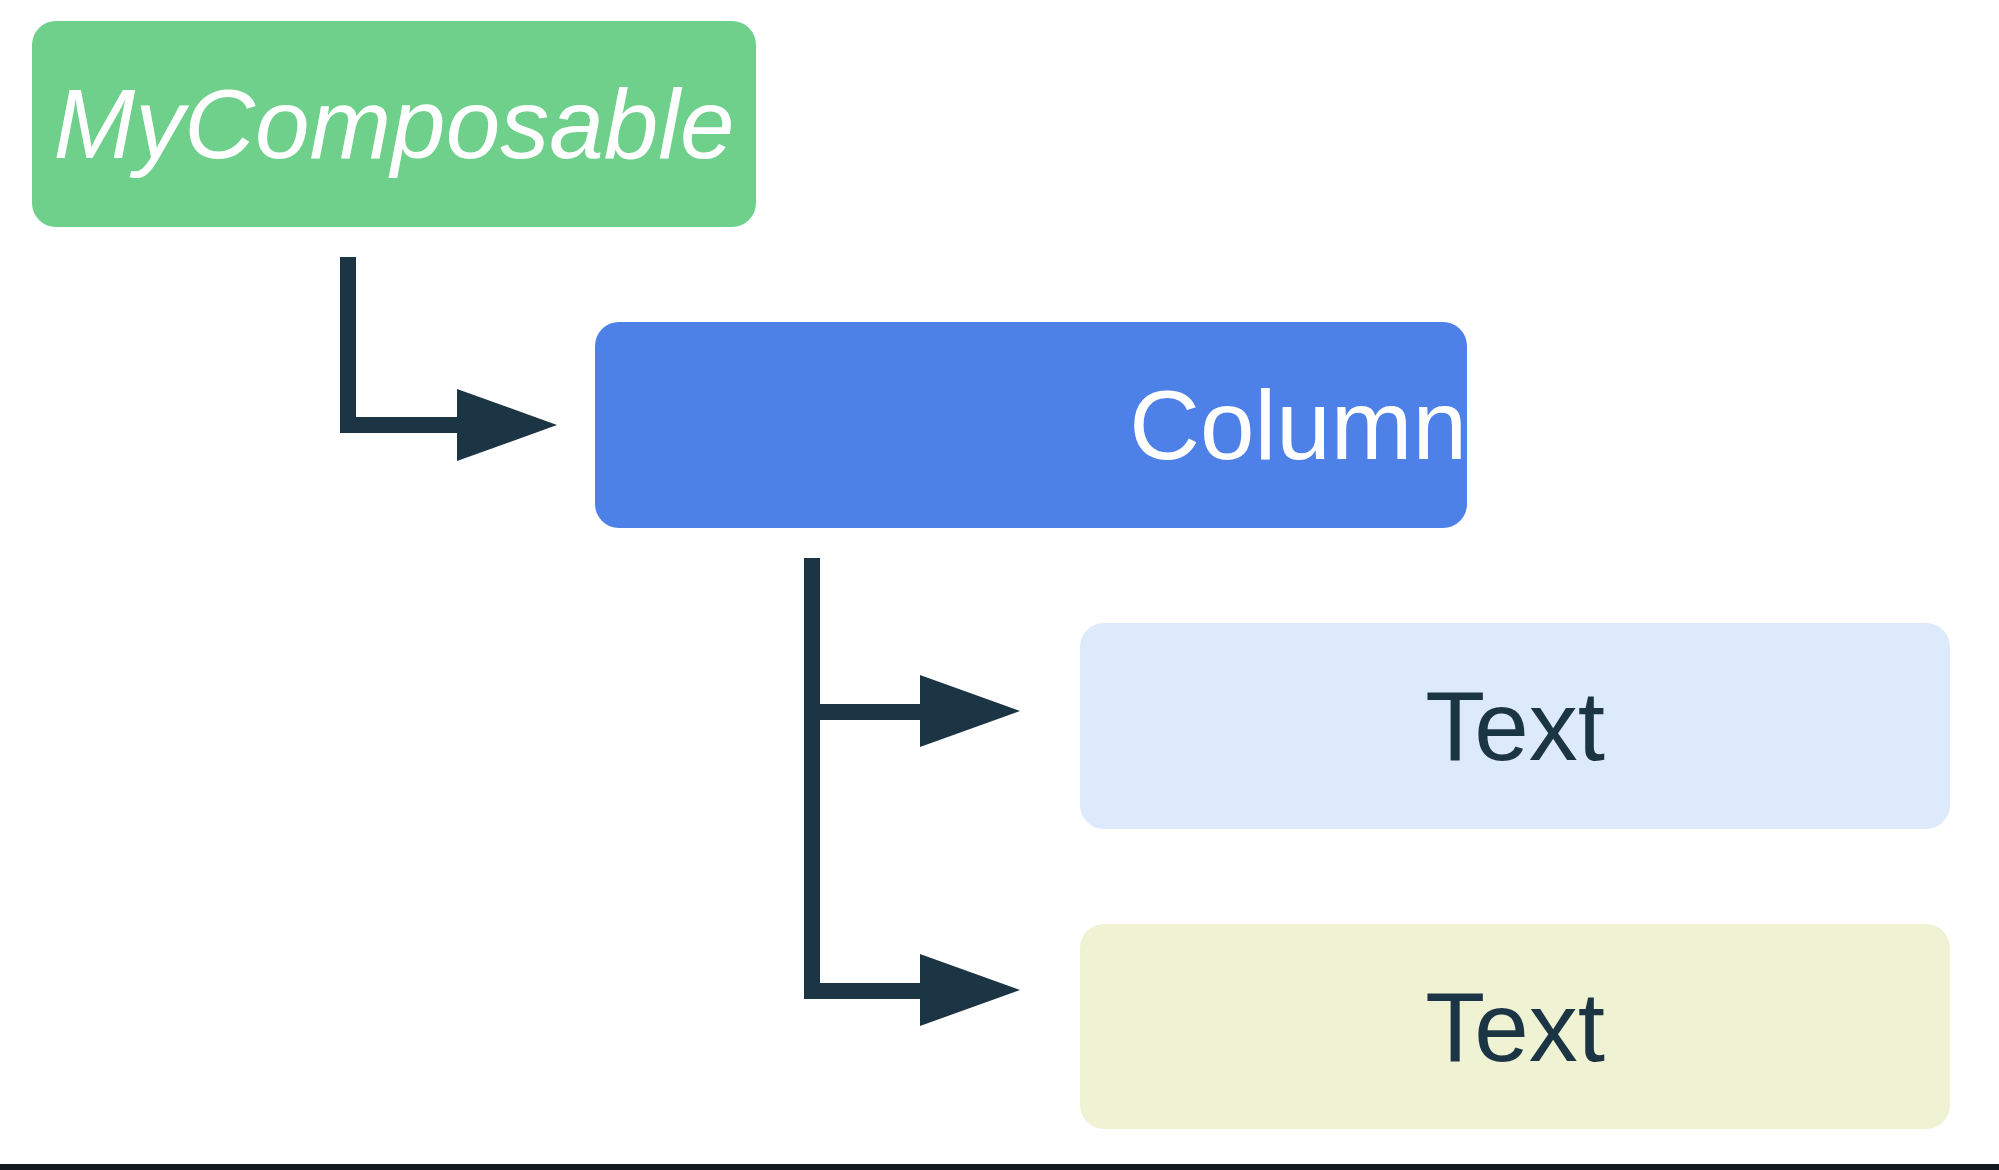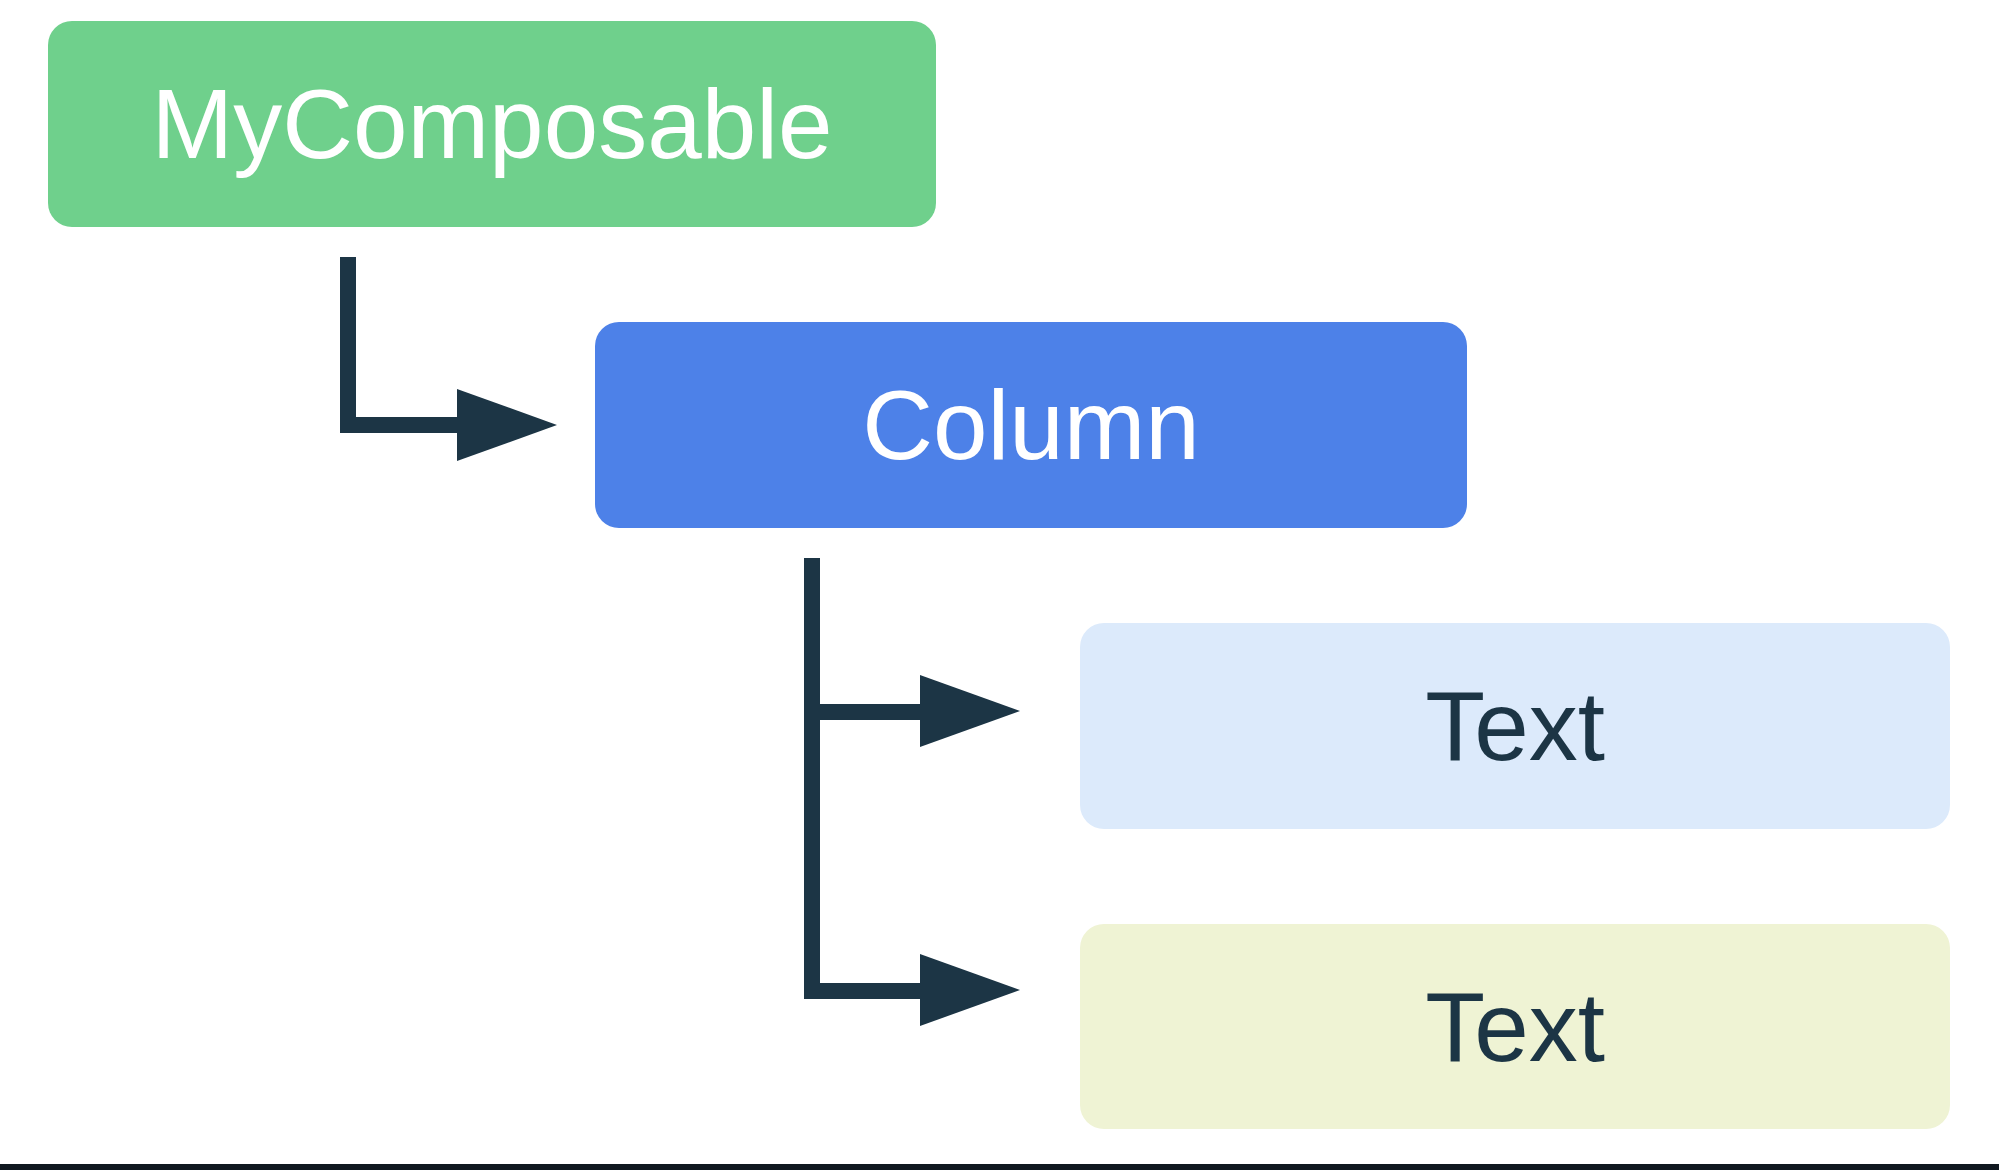--- a/index.html
+++ b/index.html
@@ -23,22 +23,22 @@
     position:absolute;
     border-radius:24px;
     display:flex;
     align-items:center;
     justify-content:center;
     font-size:98px;
     line-height:1;
     letter-spacing:0;
   }
   .node .node-label{white-space:nowrap;}
-  .n-green{left:48px;top:21px;width:888px;height:206px;background:var(--green);color:#ffffff;}
-  .n-blue{left:595px;top:322px;width:872px;height:206px;background:var(--blue);color:#ffffff;}
+  .n-green{left:32px;top:21px;width:724px;height:206px;background:var(--green);color:#ffffff;font-style:italic;}
+  .n-blue{left:595px;top:322px;width:872px;height:206px;background:var(--blue);color:#ffffff;justify-content:flex-end;}
   .n-lightblue{left:1080px;top:623px;width:870px;height:206px;background:var(--lightblue);color:var(--ink);}
   .n-cream{left:1080px;top:924px;width:870px;height:205px;background:var(--cream);color:var(--ink);}
   .seg{position:absolute;background:var(--ink);}
   .seg.v{width:16px;}
   .seg.h{height:16px;}
   .arrowhead{
     position:absolute;
     width:0;height:0;
     border-top:36px solid transparent;
     border-bottom:36px solid transparent;

